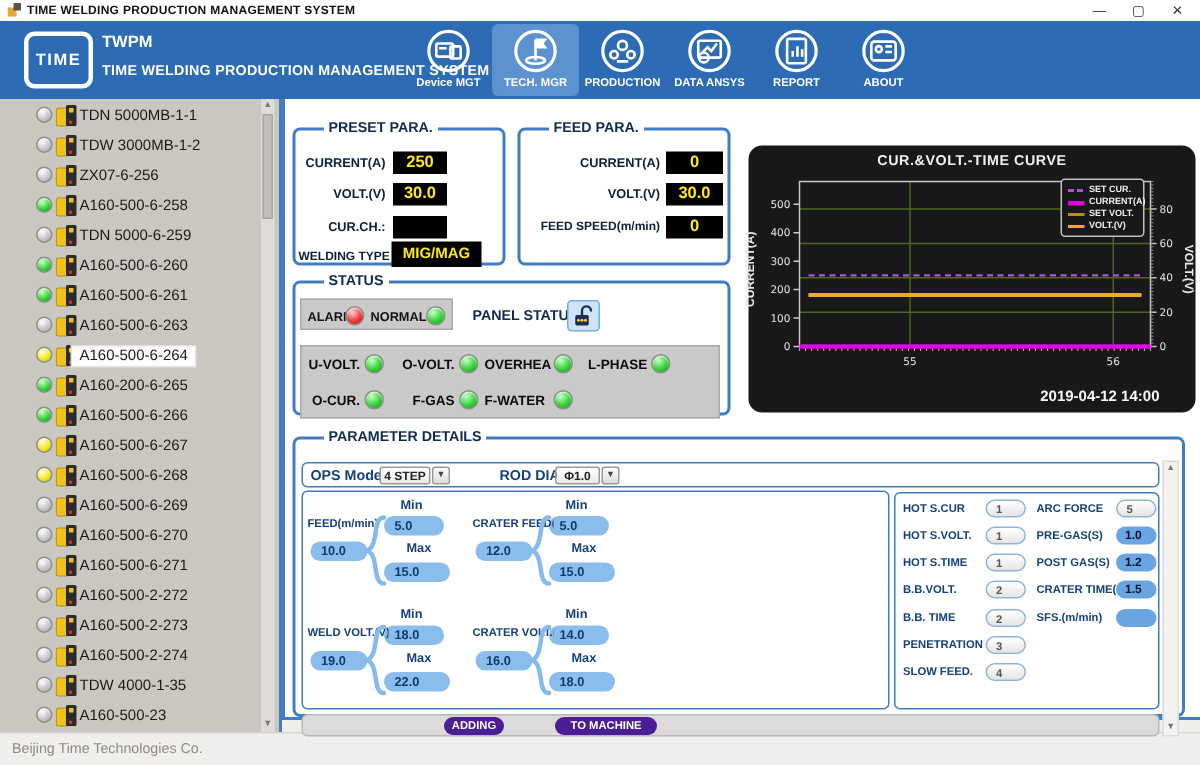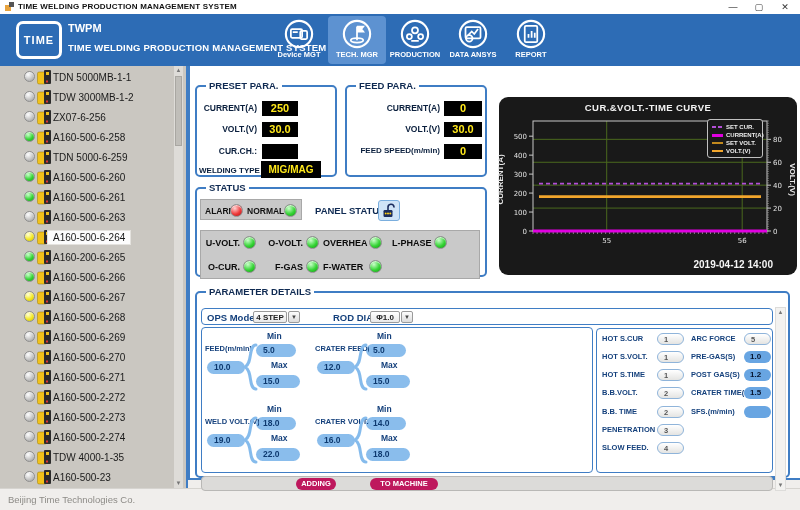--- a/index.html
+++ b/index.html
@@ -43,21 +43,21 @@
   .side-thumb{position:absolute;left:1px;top:10px;width:7px;height:70px;background:#c0beb9;border:1px solid #a9a7a2;cursor:pointer}
 
   
   .statusbar{position:absolute;left:0;top:488px;width:800px;height:22px;background:#f0eeec;border-top:1px solid #d6d4d0}
   .statusbar span{position:absolute;left:8px;top:5px;font-size:9.5px;color:#8d8b87}
 
   
   .main{position:absolute;left:188px;top:66px;width:612px;height:414px;background:#fff;border-left:2px solid #3f7dc4;border-bottom:2px solid #3f7dc4}
 
   fieldset{position:absolute;border:2px solid #3f7dc4;border-radius:5px;padding:0;margin:0;background:#fff}
-  legend{font-size:9.5px;font-weight:bold;color:#0f2a52;margin-left:9px;padding:0 3px;white-space:nowrap}
+  legend{font-size:9.5px;font-weight:bold;color:#0f2a52;margin-left:19px;padding:0 3px;white-space:nowrap}
 
   
   .fs-preset{left:5px;top:14px;width:142px;height:97px}
   .fs-real{left:155px;top:14px;width:142px;height:97px}
   .p-label{position:absolute;font-size:8.5px;font-weight:bold;color:#0a1f3d;text-align:right;white-space:nowrap}
   .vbox{position:absolute;background:#000;color:#ffe81a;font-weight:bold;font-size:11px;text-align:center;line-height:15px;height:15px}
   .vbox.big{font-size:10px;line-height:17px;height:17px}
 
   
   .fs-status{left:5px;top:116px;width:292px;height:95px}
@@ -105,21 +105,21 @@
   .srow{position:absolute;left:0;width:100%;height:16px}
   .sr-label1,.sr-label2{position:absolute;top:2px;font-size:7.5px;font-weight:bold;color:#14407c;white-space:nowrap}
   .sr-label1{left:5px}.sr-label2{left:94px}
   .sr-pill1,.sr-pill2{position:absolute;top:1px;width:27px;height:12px;border-radius:6px;line-height:11px;padding-left:6px;font-size:7.5px;font-weight:bold;cursor:pointer}
   .sr-pill1{left:60px;background:linear-gradient(#fff,#e4e4e2);border:1px solid #8fb4da;color:#555}
   .sr-pill2{left:147px}
   .sr-pill2[data-filled="true"]{background:#68a5e2;color:#06142e;font-size:8px}
   .sr-pill2[data-filled="false"]{background:linear-gradient(#fff,#e4e4e2);border:1px solid #8fb4da;color:#555}
 
   .btn-bar{position:absolute;left:4px;top:179px;width:572px;height:15px;background:#dcdbd9;border:1px solid #b9b8b6;border-radius:4px}
-  .act-btn{position:absolute;top:1px;height:12px;background:#be185d;border-radius:7px;color:#fff;font-size:7.5px;font-weight:bold;
+  .act-btn{position:absolute;top:1px;height:12px;background:#4c1d95;border-radius:7px;color:#fff;font-size:7.5px;font-weight:bold;
            text-align:center;line-height:12px;cursor:pointer}
   .param-scroll{position:absolute;left:578px;top:10px;width:11px;height:184px;background:#f3f2f0;border:1px solid #dddcda}
   .param-scroll .scroll-arrow{width:9px}
 </style>
 </head>
 <body>
 
 <div class="titlebar">
   <svg class="tb-icon" viewBox="0 0 10 10">
     <rect x="0" y="3" width="6" height="6" fill="#e8a33d"></rect>
@@ -177,20 +177,29 @@
       </svg>
       <span class="nav-label">DATA ANSYS</span>
     </div>
     <div class="nav-item" data-active="false">
       <svg class="nav-ic" viewBox="0 0 24 24" fill="none" stroke="#fff" stroke-width="1.4">
         <circle cx="12" cy="12" r="10.5" stroke-width="1.7"></circle>
           <rect x="7" y="5.5" width="10" height="13" rx="1"></rect>
           <path d="M10 15v-3M12.5 15V9.5M15 15v-4"></path>
       </svg>
       <span class="nav-label">REPORT</span>
+    </div>
+    <div class="nav-item" data-active="false">
+      <svg class="nav-ic" viewBox="0 0 24 24" fill="none" stroke="#fff" stroke-width="1.4">
+        <circle cx="12" cy="12" r="10.5" stroke-width="1.7"></circle>
+          <rect x="5.5" y="7" width="13" height="10" rx="1.5"></rect>
+          <circle cx="9.5" cy="11" r="1.6"></circle>
+          <path d="M13 9.5h3.5M13 12.5h3.5"></path>
+      </svg>
+      <span class="nav-label">ABOUT</span>
     </div>
   </div>
 </div>
 
 <div class="sidebar">
   <div id="side-items">
       <div class="side-item" style="top: 1px;">
         <span class="led" data-status="gray"></span>
         <span class="m-icon"><svg width="15" height="16" viewBox="0 0 15 16">
             <rect x="0.5" y="3" width="9" height="12" rx="1.5" fill="#f2c21a" stroke="#9b7b00" stroke-width="0.5"></rect>

